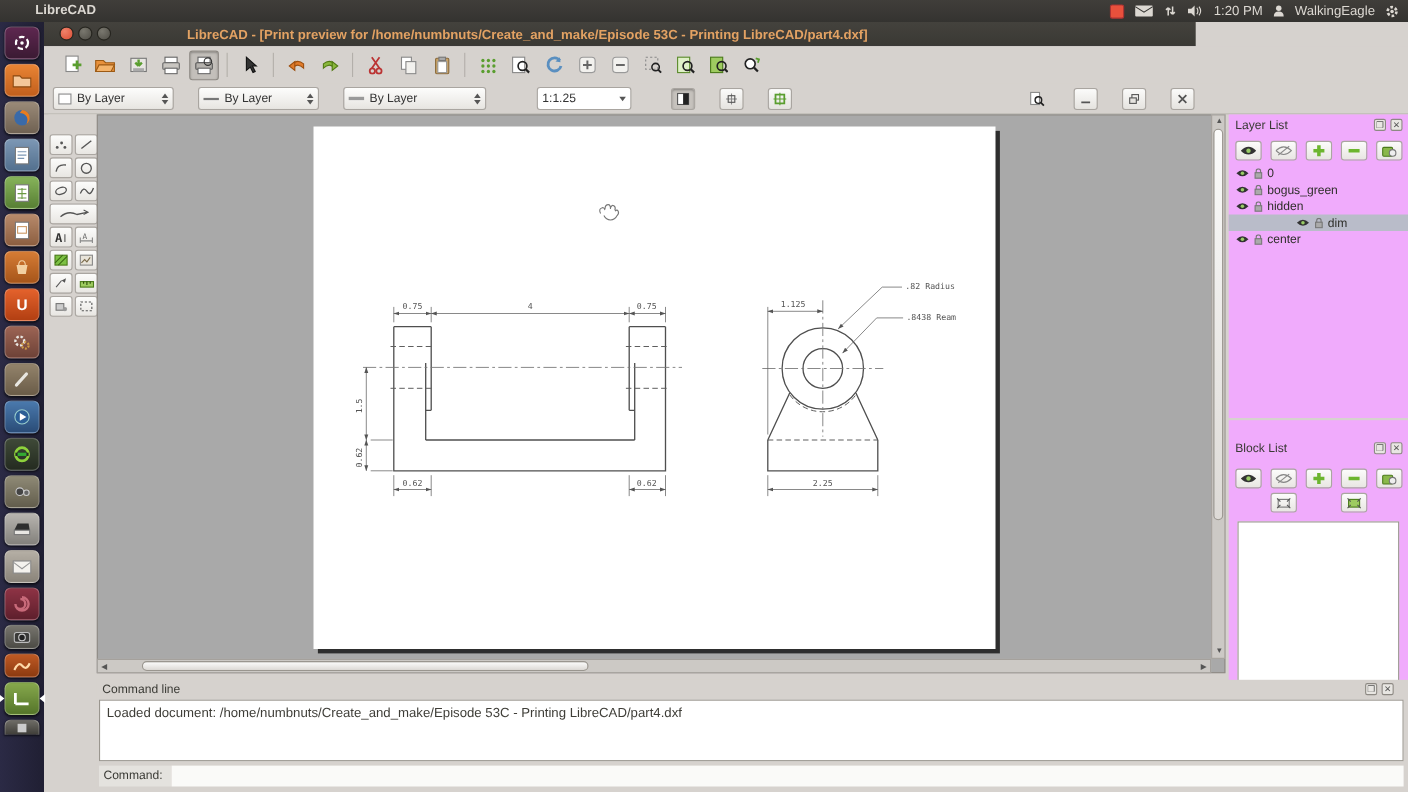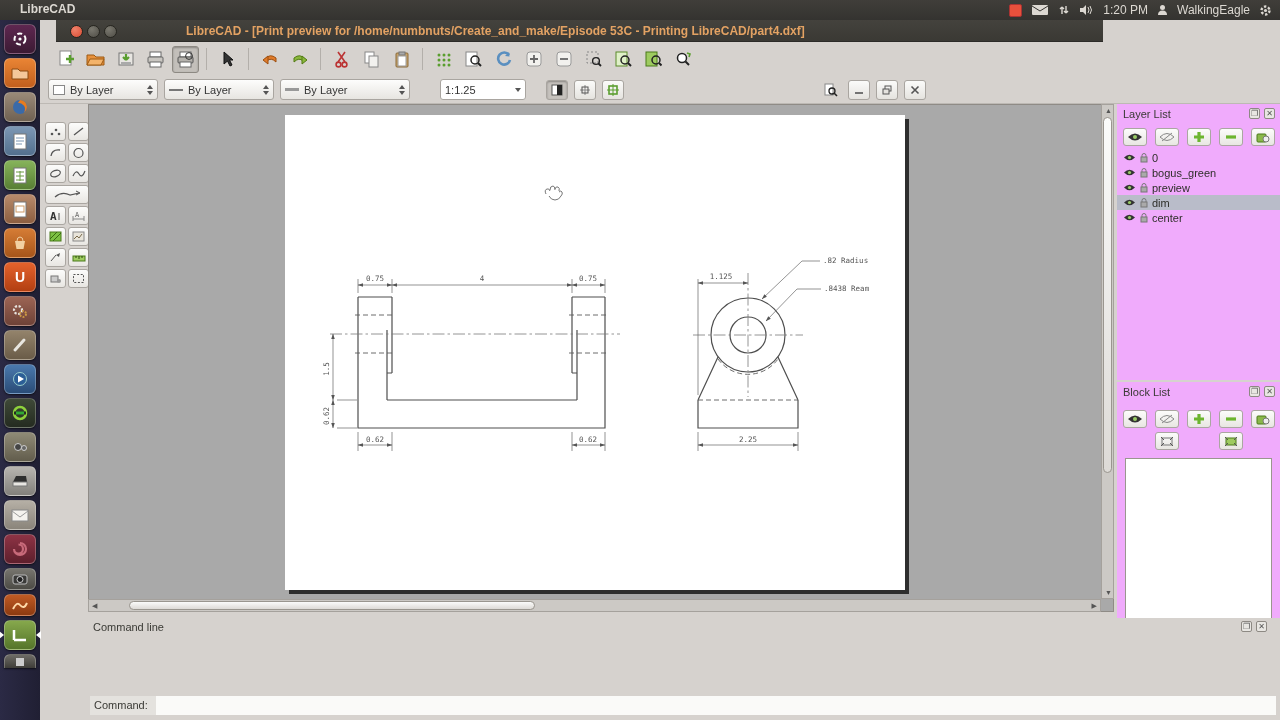--- a/index.html
+++ b/index.html
@@ -2,27 +2,27 @@
 <html><head>
 <meta charset="utf-8">
 <style>
   * { margin:0; padding:0; box-sizing:border-box; }
   html,body { width:1280px; height:720px; overflow:hidden;
     font-family:"Liberation Sans", sans-serif; background:#d6d2ce; }
 
   
   #top-panel { position:absolute; left:0; top:0; width:1280px; height:20px;
     background:linear-gradient(#403e3a,#343330); color:#dcd8d2; font-size:12px; z-index:50; }
-  #app-menu-label { position:absolute; left:20px; top:2px; font-weight:bold; }
+  #app-menu-label { position:absolute; left:32px; top:2px; font-weight:bold; }
   .tray { position:absolute; top:0; height:20px; display:flex; align-items:center; gap:9px; right:8px; }
   .tray .txt { font-size:12px; color:#dcd8d2; }
   #rec-dot { width:13px; height:13px; background:#e8503c; border-radius:2px; border:1px solid #a33; }
 
   
-  #title-bar { position:absolute; left:56px; top:20px; width:1047px; height:22px;
+  #title-bar { position:absolute; left:40px; top:20px; width:1047px; height:22px;
     background:linear-gradient(#44423d,#3a3934); border-bottom:1px solid #2c2b28; }
   .winbtn { width:13px; height:13px; border-radius:50%; display:inline-block; margin-right:4px; border:1px solid #26251f; }
   .winbtn.close { background:radial-gradient(circle at 35% 30%, #f0826a, #d94c33); }
   .winbtn.minmax { background:radial-gradient(circle at 35% 30%, #7a786f, #4e4c45); }
   #window-title { color:#e3a263; font-size:12px; font-weight:bold; position:absolute; left:130px; top:4px; }
 
   
   #launcher { position:absolute; left:0; top:20px; width:40px; height:700px;
     background:linear-gradient(90deg,#2b2a45,#201f33); z-index:40; }
   .tile { width:32px; height:30px; margin:4px auto 4px auto; border-radius:6px;
@@ -35,21 +35,21 @@
 
   
   #toolbar-main { position:absolute; left:40px; top:42px; width:1240px; height:34px;
     background:#d6d2ce; display:flex; align-items:center; padding-left:12px; gap:3px; }
   .tbtn { width:27px; height:27px; border:1px solid transparent; border-radius:3px;
     display:flex; align-items:center; justify-content:center; background:transparent; }
   .tbtn.pressed { background:#c3bfba; border:1px solid #8d8983; box-shadow:inset 0 1px 2px rgba(0,0,0,.3); }
   .tsep { width:1px; height:22px; background:#b3afaa; margin:0 4px; }
 
   #toolbar-opts { position:absolute; left:40px; top:76px; width:1240px; height:28px;
-    background:#d6d2ce; border-bottom:1px solid #bdb9b4; display:flex; align-items:center; padding-left:8px; gap:6px; }
+    background:#d6d2ce; border-bottom:1px solid #bdb9b4; display:flex; align-items:center; padding-left:8px; gap:22px; }
   .combo { height:21px; background:linear-gradient(#fdfdfc,#e7e5e1); border:1px solid #a9a5a0; border-radius:3px;
     display:flex; align-items:center; font-size:11px; color:#333; padding:0 4px; position:relative; }
   .combo .spin { margin-left:auto; display:flex; flex-direction:column; gap:2px; padding-left:6px; }
   .spin i { width:0; height:0; border-left:3px solid transparent; border-right:3px solid transparent; display:block; }
   .spin .up { border-bottom:4px solid #555; } .spin .dn { border-top:4px solid #555; }
   .swatch { width:12px; height:10px; background:#fff; border:1px solid #888; margin-right:5px; }
   .linew { width:14px; height:2px; background:#777; margin-right:5px; }
   .linet { width:14px; height:3px; background:#999; margin-right:5px; }
   .mini { width:22px; height:20px; border:1px solid #a9a5a0; border-radius:3px;
     background:linear-gradient(#fbfbfa,#e5e3df); display:flex; align-items:center; justify-content:center; font-size:10px; color:#444; }
@@ -74,21 +74,21 @@
 
   
   .dockpanel { position:absolute; left:1117px; width:163px; background:#f0abfc; }
   .dockhead { height:16px; font-size:11px; color:#3a3a35; padding-left:6px; position:relative; }
   .dockctl { position:absolute; top:1px; width:11px; height:11px; border:1px solid #8d8983; border-radius:2px;
     background:#e8e6e2; font-size:8px; line-height:9px; text-align:center; color:#555; }
   .pbar { display:flex; gap:8px; justify-content:center; padding:4px 0; }
   .pbtn { width:24px; height:18px; border:1px solid #aaa6a1; border-radius:3px;
     background:linear-gradient(#fcfcfb,#e8e6e2); display:flex; align-items:center; justify-content:center; }
   .lrow { height:15px; display:flex; align-items:center; gap:4px; padding-left:6px; font-size:11px; color:#2e2e29; }
-  .lrow.sel { background:#b9bcc9; }
+  .lrow.sel { background:#b9bcc9;justify-content:center; }
   #block-empty { margin:4px auto 0 auto; width:147px; height:186px; background:#fff; border:1px solid #9a968f; }
 
   
   #cmd-dock { position:absolute; left:88px; top:618px; width:1192px; height:98px; background:#d6d2ce; }
   #cmd-title { font-size:11px; color:#3a3a35; padding:3px 0 2px 5px; position:relative; }
   #cmd-log { position:absolute; left:2px; top:18px; width:1186px; height:56px; background:#fff;
     border:1px solid #9a968f; font-size:12px; color:#3f3e38; padding:4px 6px; }
   #cmd-row { position:absolute; left:2px; top:78px; width:1186px; height:19px; display:flex; align-items:flex-start; }
   #cmd-label { font-size:11px; color:#3a3a35; background:#e4e2de; height:19px; padding:3px 8px 0 4px; }
   #cmd-input { flex:1; height:19px; border:none; background:#fafaf8; font-size:11px; padding-left:4px; outline:none; }
@@ -707,21 +707,21 @@
   </div>
   <div class="lrow">
     <svg width="13" height="9">
         <path d="M1,4.5 Q6.5,-1 12,4.5 Q6.5,10 1,4.5" fill="#333"></path>
         <circle cx="6.5" cy="4.5" r="1.6" fill="#9c6"></circle>
       </svg>
     <svg width="8" height="10">
         <rect x="1" y="4" width="6" height="5" fill="#aaa" stroke="#777"></rect>
         <path d="M2,4 v-1.5 a2,2 0 0 1 4,0 V4" fill="none" stroke="#777"></path>
       </svg>
-    <span>preview</span>
+    <span>hidden</span>
   </div>
   <div class="lrow sel">
     <svg width="13" height="9">
         <path d="M1,4.5 Q6.5,-1 12,4.5 Q6.5,10 1,4.5" fill="#333"></path>
         <circle cx="6.5" cy="4.5" r="1.6" fill="#9c6"></circle>
       </svg>
     <svg width="8" height="10">
         <rect x="1" y="4" width="6" height="5" fill="#aaa" stroke="#777"></rect>
         <path d="M2,4 v-1.5 a2,2 0 0 1 4,0 V4" fill="none" stroke="#777"></path>
       </svg>
@@ -734,21 +734,21 @@
       </svg>
     <svg width="8" height="10">
         <rect x="1" y="4" width="6" height="5" fill="#aaa" stroke="#777"></rect>
         <path d="M2,4 v-1.5 a2,2 0 0 1 4,0 V4" fill="none" stroke="#777"></path>
       </svg>
     <span>center</span>
   </div>
 </div>
 
 <div class="dockpanel" style="top:382px;height:262px;">
-  <div class="dockhead" style="padding-top:4px;">
+  <div class="dockhead" style="padding-top:4px;margin-top:16px;">
     <span>Block List</span>
     <span class="dockctl" style="right:20px;top:4px;">❐</span>
     <span class="dockctl" style="right:5px;top:4px;">✕</span>
   </div>
   <div class="pbar" style="margin-top:8px;">
     <button class="pbtn">
         <svg width="16" height="10">
           <path d="M1,5 Q8,-2 15,5 Q8,12 1,5" fill="#333"></path>
           <circle cx="8" cy="5" r="2" fill="#9c6"></circle>
         </svg>
@@ -792,17 +792,20 @@
   </div>
   <div id="block-empty"></div>
 </div>
 
 <div id="cmd-dock">
   <div id="cmd-title">
     <span>Command line</span>
     <span class="dockctl" style="right:28px;top:3px;">❐</span>
     <span class="dockctl" style="right:13px;top:3px;">✕</span>
   </div>
+  <div id="cmd-log">
+    <span>Loaded document: /home/numbnuts/Create_and_make/Episode 53C - Printing LibreCAD/part4.dxf</span>
+  </div>
   <div id="cmd-row">
     <span id="cmd-label">Command:</span>
     <input id="cmd-input" type="text" value="" style="">
   </div>
 </div>
 
 </body></html>

